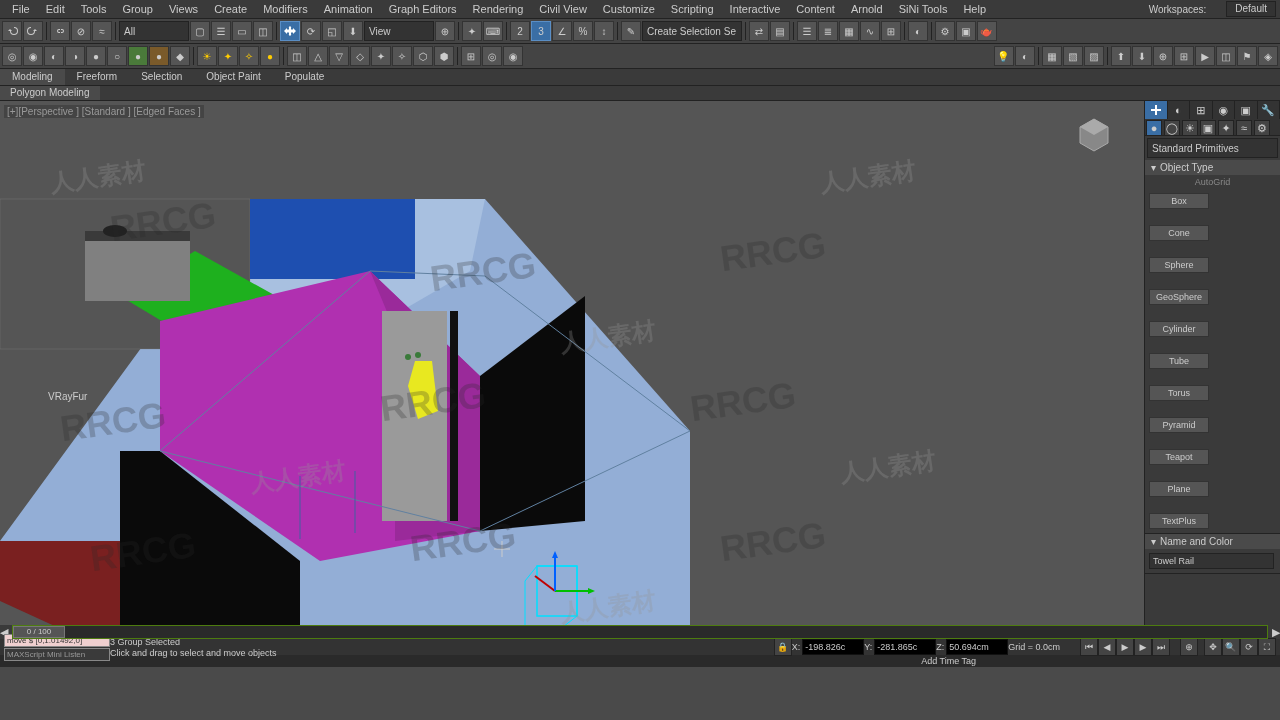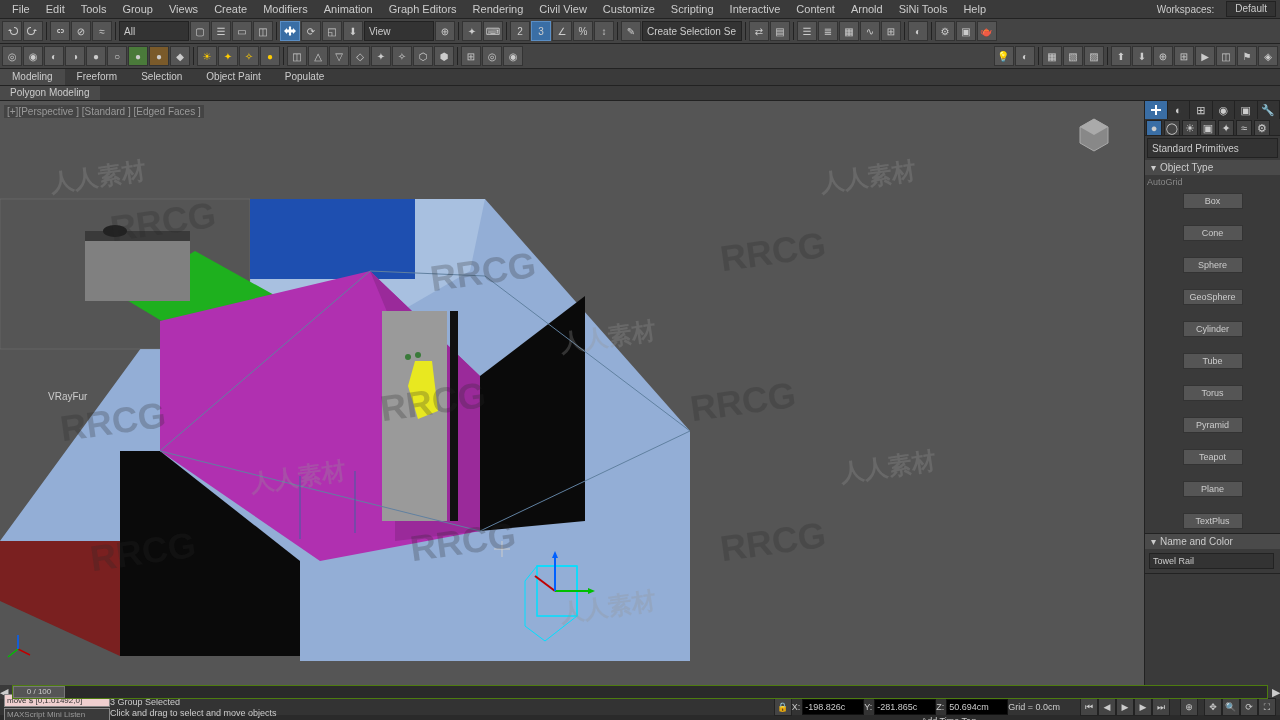--- a/index.html
+++ b/index.html
@@ -9,49 +9,49 @@
 .tbtn{width:18px;height:18px;background:#555;border:1px solid #333;display:inline-flex;align-items:center;justify-content:center;font-size:10px}
 .tbtn.active{background:#3a6ea5;border-color:#5a8ec5}
 .tbtn svg{width:12px;height:12px}
 .divider{width:1px;height:18px;background:#222;margin:0 2px}
 .combo{height:18px;background:#333;border:1px solid #222;color:#ccc;font-size:10px;padding:0 4px;display:inline-flex;align-items:center;min-width:60px}
 .ribbon{height:16px;background:#3a3a3a;border-bottom:1px solid #222;display:flex}
 .ribbon .tab{padding:0 12px;height:16px;line-height:16px;font-size:10px}
 .ribbon .tab.active{background:#4a4a4a}
 .ribbon2{height:14px;background:#3a3a3a;border-bottom:1px solid #222;display:flex}
 .ribbon2 .tab{padding:0 10px;height:14px;line-height:14px;font-size:10px;background:#4a4a4a}
-.main{display:flex;height:584px}
+.main{display:flex;height:524px}
 .viewport{flex:1;position:relative;background:#555;overflow:hidden}
 .viewport-inner{position:absolute;top:0;left:0;right:0;bottom:0}
 .v-label{position:absolute;top:4px;left:4px;font-size:10px;color:#999;background:rgba(0,0,0,.2);padding:1px 3px}
 .cmdpanel{width:135px;background:#3a3a3a;border-left:1px solid #222;display:flex;flex-direction:column}
 .cp-tabs{display:flex;height:18px;background:#333}
 .cp-tab{flex:1;border-right:1px solid #222;display:flex;align-items:center;justify-content:center}
 .cp-tab.active{background:#3a6ea5}
 .cp-subtabs{display:flex;height:16px;background:#333;border-bottom:1px solid #222}
 .cp-sub{width:14px;height:14px;margin:1px;background:#444;border:1px solid #222;display:flex;align-items:center;justify-content:center}
 .cp-sub.active{background:#3a6ea5}
 .rollout{border-bottom:1px solid #222}
 .roll-head{background:#4a4a4a;padding:2px 6px;font-size:10px;display:flex;align-items:center;gap:4px}
-.roll-body{padding:4px;display:flex;flex-wrap:wrap;gap:16px;justify-content:center}
+.roll-body{padding:4px;display:flex;flex-wrap:wrap;gap:16px;justify-content:flex-start}
 .prim-btn{width:58px;height:14px;background:#555;border:1px solid #333;font-size:9px;text-align:center;line-height:14px}
 .nc-row{display:flex;align-items:center;gap:12px;padding:4px}
 .nc-input{flex:1;height:14px;background:#333;border:1px solid #222;color:#ccc;font-size:9px;padding:0 3px}
 .swatch{width:14px;height:14px;background:#7cc040;border:1px solid #222}
 .timeline{height:14px;background:#3a3a3a;display:flex;align-items:center}
 .time-slider{flex:1;height:12px;background:#2a2a2a;border:1px solid #4d7c0f;margin:0 4px;position:relative}
 .time-thumb{position:absolute;left:0;top:0;width:50px;height:10px;background:#555;border:1px solid #777;font-size:8px;text-align:center;line-height:10px}
 .track{height:16px;background:#333;display:flex;align-items:center;font-size:9px;padding:0 4px;}
 .coord{display:flex;align-items:center;gap:2px}
 .coord input{width:56px;height:14px;background:#000000;border:1px solid #111;color:#ccc;font-size:9px;padding:0 2px}
 .status-left{display:flex;flex-direction:column;gap:1px}
 .status-left input{width:100px;height:11px;background:#f0d0d0;border:1px solid #888;color:#333;font-size:8px;padding:0 2px}
 .status-left .lis{background:#3a3a3a;color:#999}
 .pbtn{width:16px;height:16px;background:#444;border:1px solid #222;display:inline-flex;align-items:center;justify-content:center}
-.ws{position:absolute;top:0;right:4px;height:18px;display:flex;align-items:center;gap:4px;font-size:10px}
+.ws{position:absolute;top:0;right:4px;height:18px;display:flex;align-items:center;gap:12px;font-size:10px}
 .ws-combo{background:#333;border:1px solid #222;padding:0 6px;height:14px;line-height:14px}
 .rrcg-wm{position:absolute;color:rgba(40,40,40,.25);font-size:36px;font-weight:bold;font-family:sans-serif;pointer-events:none;transform:rotate(-8deg)}
 .auto-key{background:#444;border:1px solid #222;padding:0 6px;height:14px;line-height:14px;font-size:9px}
 .viewcube{position:absolute;top:14px;right:30px;width:40px;height:40px}
 </style>
 </head>
 <body>
 
 <div class="menubar">
   <span>File</span>
@@ -303,21 +303,21 @@
       <div class="cp-sub">◯</div>
       <div class="cp-sub">☀</div>
       <div class="cp-sub">▣</div>
       <div class="cp-sub">✦</div>
       <div class="cp-sub">≈</div>
       <div class="cp-sub">⚙</div>
     </div>
     <div class="combo" style="width:auto;margin:2px">Standard Primitives</div>
     <div class="rollout">
       <div class="roll-head">▾ <span>Object Type</span></div>
-      <div style="text-align:left;font-size:9px;color:#888;padding:2px">AutoGrid</div>
+      <div style="text-align:center;font-size:9px;color:#888;padding:2px">AutoGrid</div>
       <div class="roll-body">
         <div class="prim-btn">Box</div>
         <div class="prim-btn">Cone</div>
         <div class="prim-btn">Sphere</div>
         <div class="prim-btn">GeoSphere</div>
         <div class="prim-btn">Cylinder</div>
         <div class="prim-btn">Tube</div>
         <div class="prim-btn">Torus</div>
         <div class="prim-btn">Pyramid</div>
         <div class="prim-btn">Teapot</div>

